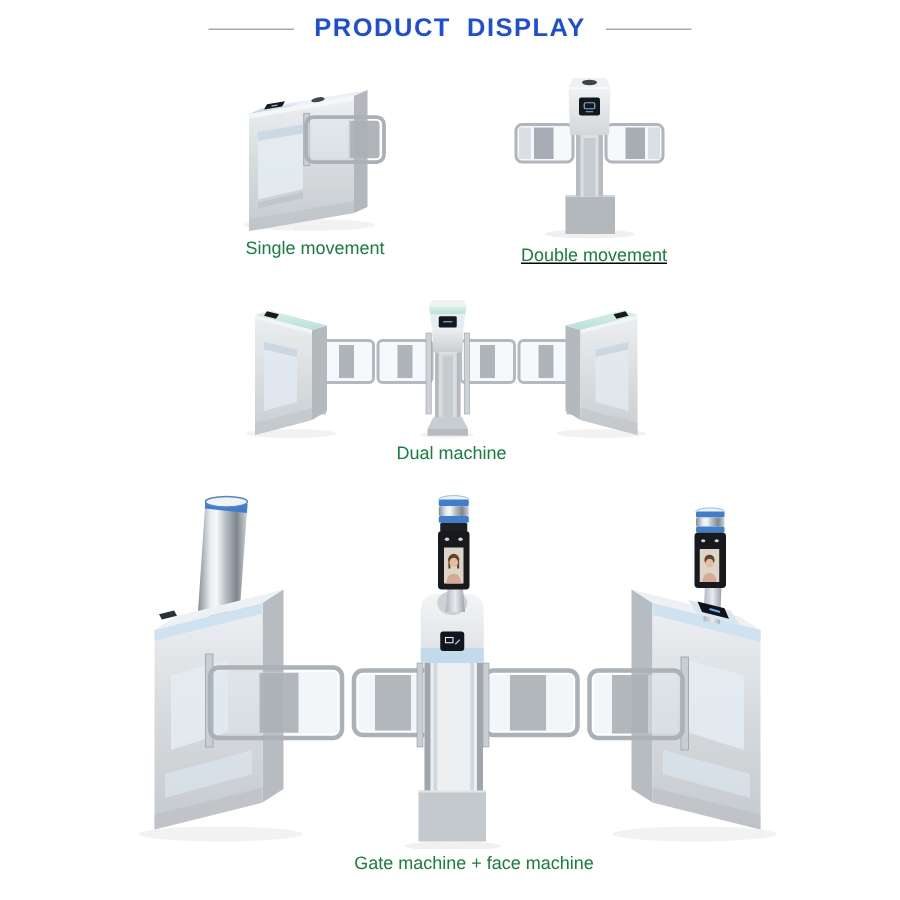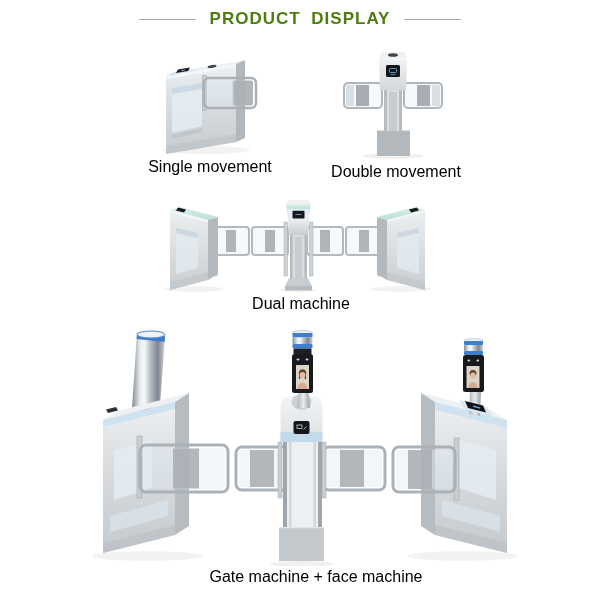--- a/index.html
+++ b/index.html
@@ -1,27 +1,27 @@
 <!DOCTYPE html>
 <html><head>
 <meta charset="utf-8">
 <style>
   html,body{margin:0;padding:0;background:#ffffff;}
   .page{position:relative;width:600px;height:600px;background:#ffffff;overflow:hidden;
         font-family:"Liberation Sans","DejaVu Sans",sans-serif;}
   .hdr{position:absolute;top:6px;left:0;width:600px;height:26px;display:flex;
        align-items:center;justify-content:center;gap:14px;}
   .hline{display:block;width:57px;height:1px;background:#a9a9a9;}
-  .title{margin:0;font-size:17px;font-weight:bold;color:#4d7c0f;letter-spacing:1px;word-spacing:5px;}
+  .title{margin:0;font-size:17px;font-weight:bold;color:#1d4ed8;letter-spacing:1px;word-spacing:5px;}
   .fig{position:absolute;display:flex;flex-direction:column;align-items:center;margin:0;padding:0;}
   .fig svg{display:block;}
-  .cap{font-size:16px;color:#000000;white-space:nowrap;}
+  .cap{font-size:12px;color:#15803d;white-space:nowrap;}
   .fig-single{left:150px;top:42px;width:120px;}
   .fig-single .cap{margin-top:2px;}
-  .fig-double{left:330px;top:42px;width:132px;}
+  .fig-double{left:330px;top:42px;width:132px;text-decoration:underline;}
   .fig-double .cap{margin-top:3px;}
   .fig-dual{left:146px;top:190px;width:310px;}
   .fig-dual .cap{margin-top:1px;}
   .fig-gate{left:52px;top:320px;width:496px;}
   .fig-gate .cap{margin-top:2px;margin-left:32px;}
 </style>
 </head>
 <body>
 
 <div class="page">

